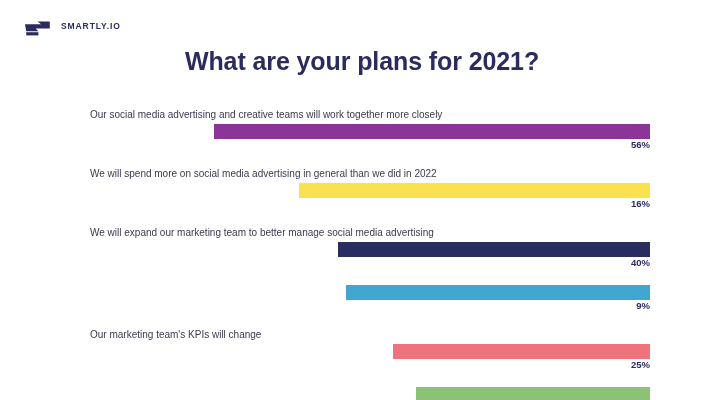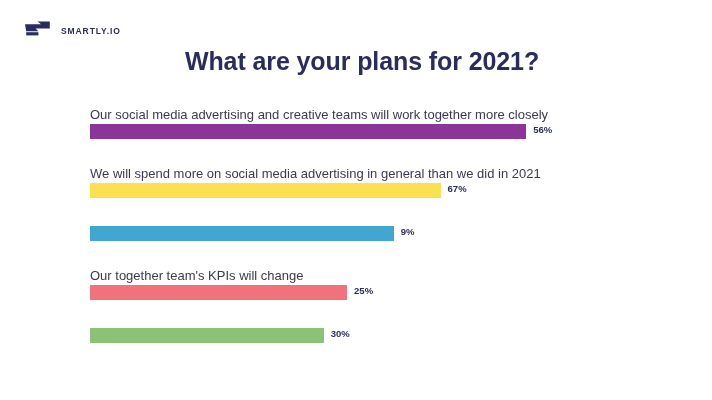--- a/index.html
+++ b/index.html
@@ -14,21 +14,21 @@
     overflow: hidden;
     position: relative;
   }
 
   
   .brand {
     position: absolute;
     left: 24px;
     top: 21px;
     display: flex;
-    align-items: flex-end;
+    align-items: flex-start;
     gap: 9px;
   }
   .brand-mark {
     width: 28px;
     height: 15px;
     display: block;
   }
   .brand-name {
     font-size: 8.5px;
     font-weight: bold;
@@ -55,30 +55,31 @@
   .chart {
     position: absolute;
     left: 90px;
     top: 108px;
     width: 560px;
   }
   .bar-row {
     margin-bottom: 11px;
   }
   .bar-label {
-    font-size: 13px;
+    font-size: 10px;
     color: #3a3a4f;
     line-height: 13px;
     margin-bottom: 3px;
     white-space: nowrap;
   }
   .bar-track {
     display: flex;
-    align-items: flex-start;
+    align-items: flex-end;
     height: 32px;
+    flex-direction: column;
   }
   .bar-fill {
     height: 15px;
   }
   .bar-value {
     font-size: 9.5px;
     font-weight: bold;
     color: #2b2c5e;
     margin-left: 7px;
     white-space: nowrap;
@@ -101,34 +102,41 @@
 
 <div class="chart">
     <div class="bar-row">
       <div class="bar-label">Our social media advertising and creative teams will work together more closely</div>
       <div class="bar-track">
         <div class="bar-fill" style="width: 436.258px; background: rgb(139, 53, 152);"></div>
         <div class="bar-value">56%</div>
       </div>
     </div>
     <div class="bar-row">
-      <div class="bar-label">We will spend more on social media advertising in general than we did in 2021</div>
+      <div class="bar-label">We will spend more on social media advertising in general than we did in 2022</div>
       <div class="bar-track">
         <div class="bar-fill" style="width: 350.565px; background: rgb(251, 224, 79);"></div>
-        <div class="bar-value">67%</div>
+        <div class="bar-value">16%</div>
+      </div>
+    </div>
+    <div class="bar-row">
+      <div class="bar-label">We will expand our marketing team to better manage social media advertising</div>
+      <div class="bar-track">
+        <div class="bar-fill" style="width: 311.613px; background: rgb(42, 43, 95);"></div>
+        <div class="bar-value">40%</div>
       </div>
     </div>
     <div class="bar-row">
       <div class="bar-track">
         <div class="bar-fill" style="width: 303.823px; background: rgb(66, 167, 208);"></div>
         <div class="bar-value">9%</div>
       </div>
     </div>
     <div class="bar-row">
-      <div class="bar-label">Our together team's KPIs will change</div>
+      <div class="bar-label">Our marketing team's KPIs will change</div>
       <div class="bar-track">
         <div class="bar-fill" style="width: 257.081px; background: rgb(240, 114, 124);"></div>
         <div class="bar-value">25%</div>
       </div>
     </div>
     <div class="bar-row">
       <div class="bar-track">
         <div class="bar-fill" style="width: 233.71px; background: rgb(140, 194, 118);"></div>
         <div class="bar-value">30%</div>
       </div>

